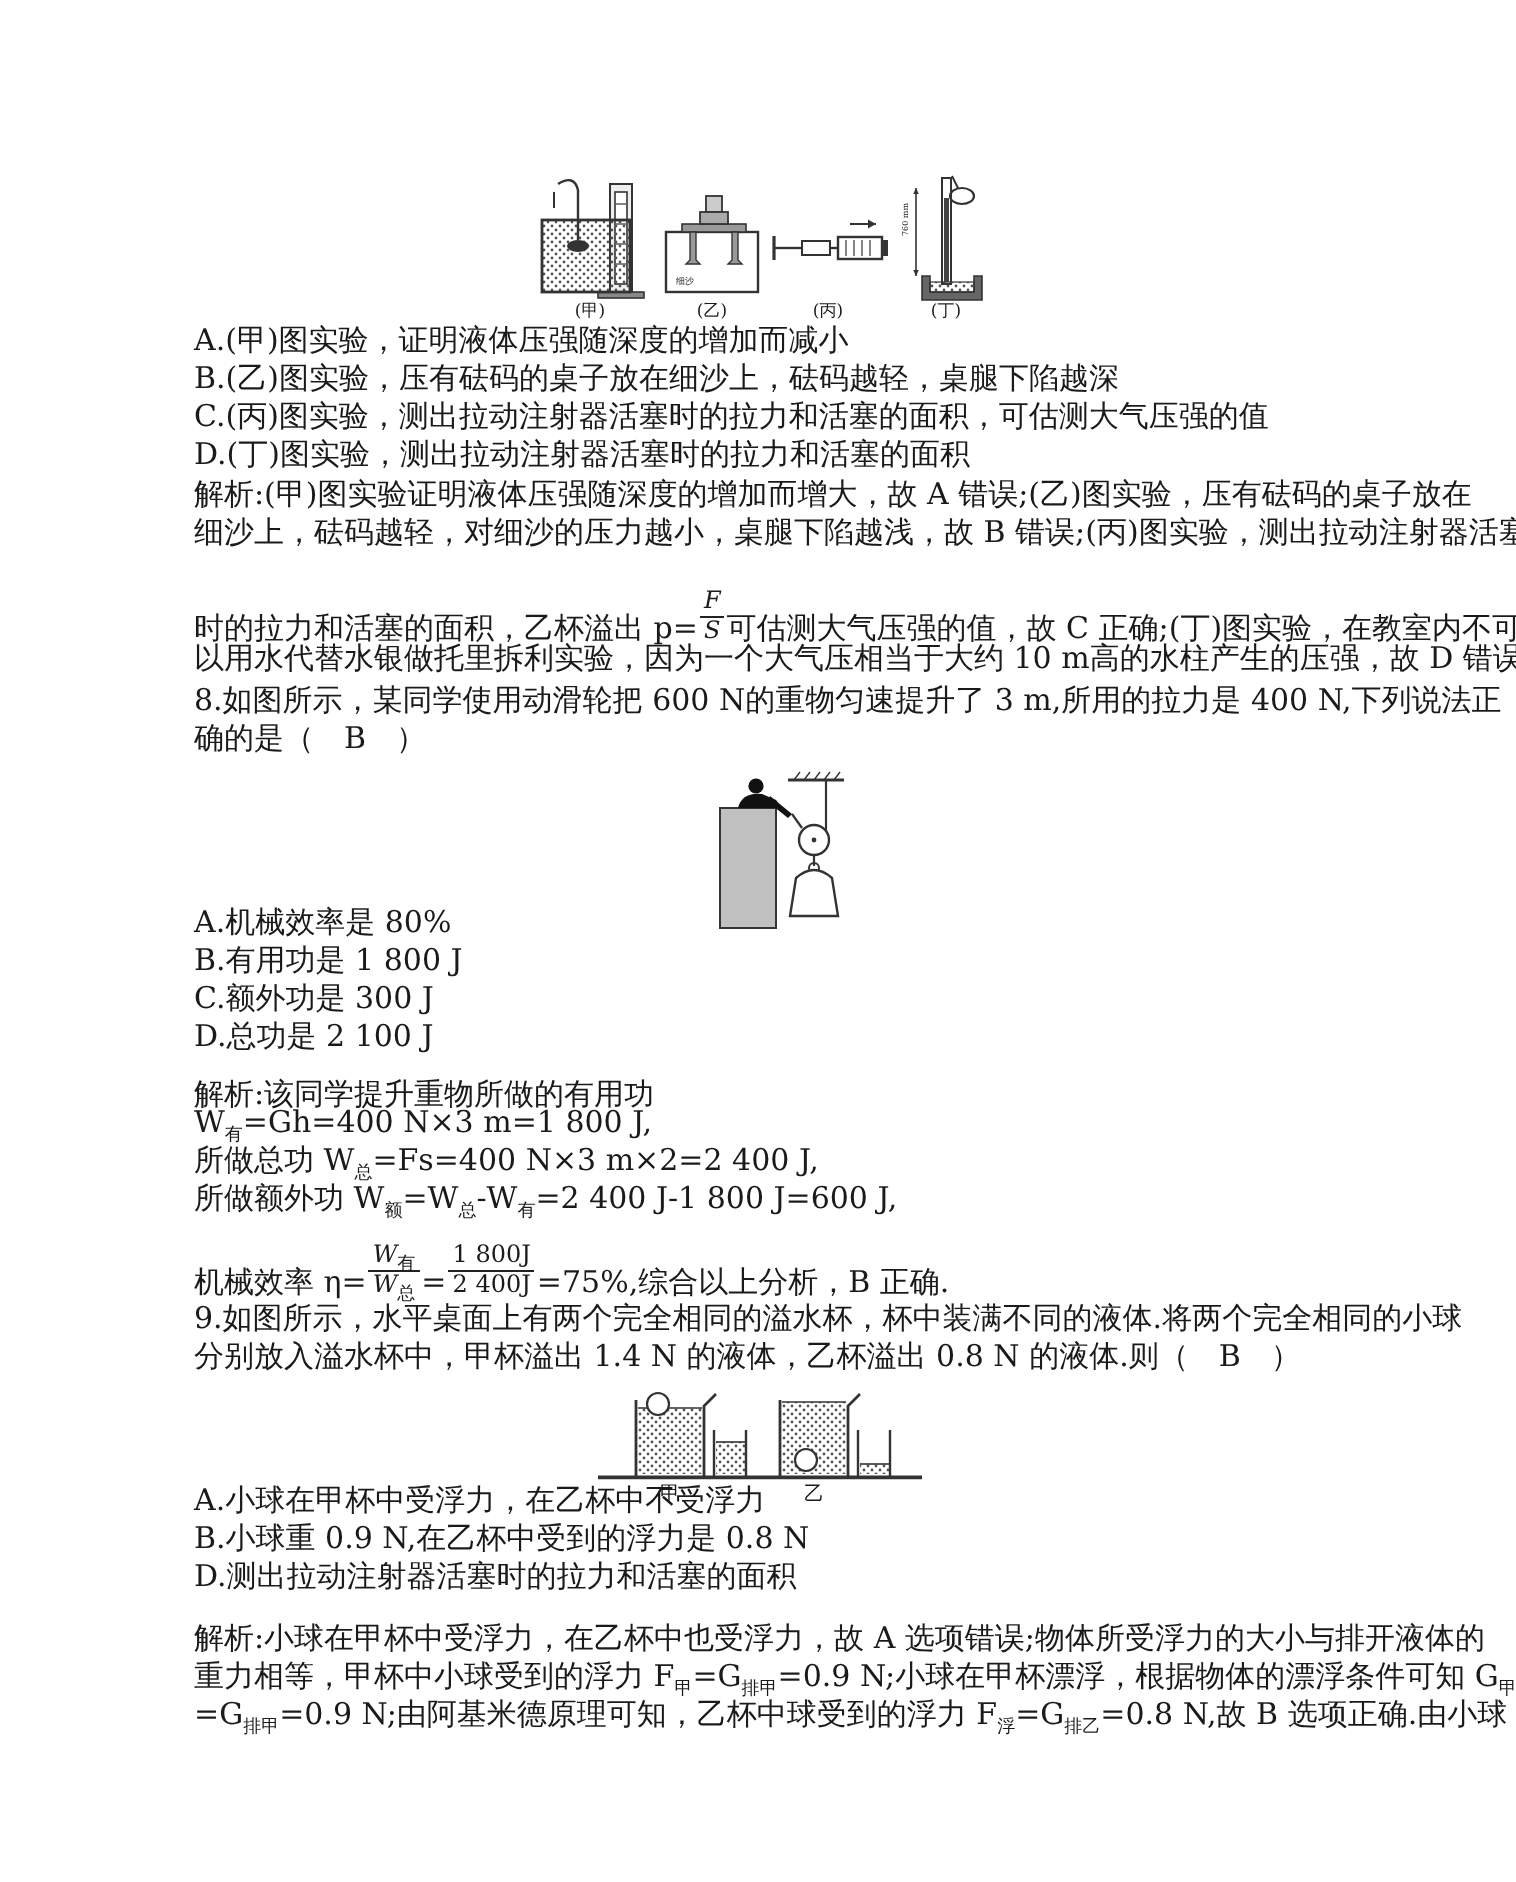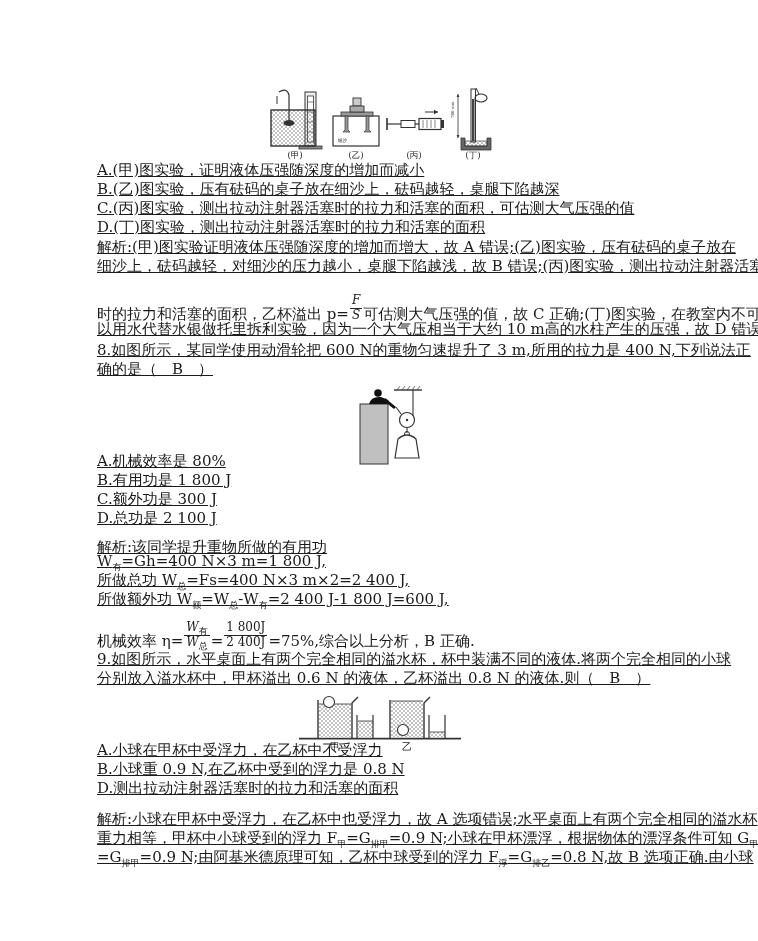--- a/index.html
+++ b/index.html
@@ -2,21 +2,21 @@
 <html><head>
 <meta charset="utf-8">
 <style>
   html,body{margin:0;padding:0;background:#fff;}
   .page{
     position:relative;width:758px;height:941px;background:#ffffff;
     font-family:"DejaVu Serif","Liberation Serif",serif;
     font-size:15px;color:#1a1a1a;overflow:hidden;
   }
   .blk{position:absolute;left:97px;white-space:nowrap;}
-  .line{height:19px;line-height:19px;white-space:nowrap;text-decoration:underline;}
+  .line{height:19px;line-height:19px;white-space:nowrap;}
   sub{font-size:9px;line-height:0;}
   .frac-line{white-space:nowrap;padding-top:18px;height:26px;line-height:26px;overflow:visible;}
   .frac{display:inline-block;text-align:center;font-size:12px;line-height:1.15;vertical-align:baseline;margin:0 1px;}
   .frac .num{display:block;border-bottom:1px solid #222;padding:0 2px;}
   .frac .den{display:block;padding:0 2px;}
   .it{font-style:italic;}
   svg{position:absolute;overflow:visible;}
   svg text{font-family:"DejaVu Serif","Liberation Serif",serif;fill:#1a1a1a;}
 </style>
 </head>
@@ -152,21 +152,21 @@
     <div class="line"><span>W</span><sub>有</sub><span>=Gh=400 N×3 m=1 800 J,</span></div>
     <div class="line"><span>所做总功 W</span><sub>总</sub><span>=Fs=400 N×3 m×2=2 400 J,</span></div>
     <div class="line"><span>所做额外功 W</span><sub>额</sub><span>=W</span><sub>总</sub><span>-W</span><sub>有</sub><span>=2 400 J-1 800 J=600 J,</span></div>
   </div>
   <div class="blk frac-line" style="top:603px">
     <span>机械效率 η=</span><span class="frac"><span class="num"><span class="it">W</span><sub>有</sub></span><span class="den"><span class="it">W</span><sub>总</sub></span></span><span>=</span><span class="frac"><span class="num">1 800J</span><span class="den">2 400J</span></span><span>=75%,综合以上分析，B 正确.</span>
   </div>
 
   <div class="blk" style="top:650px">
     <div class="line">9.如图所示，水平桌面上有两个完全相同的溢水杯，杯中装满不同的液体.将两个完全相同的小球</div>
-    <div class="line">分别放入溢水杯中，甲杯溢出 0.6 N 的液体，乙杯溢出 0.8 N 的液体.则（　B　）</div>
+    <div class="line">分别放入溢水杯中，甲杯溢出 1.4 N 的液体，乙杯溢出 0.8 N 的液体.则（　B　）</div>
   </div>
 
   <svg style="left:295px;top:690px" width="170" height="63" viewBox="0 0 170 63">
     <defs>
       <pattern id="dots2" width="4" height="4" patternUnits="userSpaceOnUse">
         <circle cx="1" cy="1" r="0.7" fill="#555"></circle>
         <circle cx="3" cy="3" r="0.7" fill="#555"></circle>
       </pattern>
     </defs>
     <g>
@@ -192,18 +192,18 @@
     <text x="112" y="60" font-size="10" text-anchor="middle">乙</text>
   </svg>
 
   <div class="blk" style="top:741px">
     <div class="line">A.小球在甲杯中受浮力，在乙杯中不受浮力</div>
     <div class="line">B.小球重 0.9 N,在乙杯中受到的浮力是 0.8 N</div>
     <div class="line">D.测出拉动注射器活塞时的拉力和活塞的面积</div>
   </div>
 
   <div class="blk" style="top:810px">
-    <div class="line">解析:小球在甲杯中受浮力，在乙杯中也受浮力，故 A 选项错误;水平桌面上有两个完全相同的溢水杯</div>
+    <div class="line">解析:小球在甲杯中受浮力，在乙杯中也受浮力，故 A 选项错误;物体所受浮力的大小与排开液体的</div>
     <div class="line"><span>重力相等，甲杯中小球受到的浮力 F</span><sub>甲</sub><span>=G</span><sub>排甲</sub><span>=0.9 N;小球在甲杯漂浮，根据物体的漂浮条件可知 G</span><sub>甲</sub></div>
     <div class="line"><span>=G</span><sub>排甲</sub><span>=0.9 N;由阿基米德原理可知，乙杯中球受到的浮力 F</span><sub>浮</sub><span>=G</span><sub>排乙</sub><span>=0.8 N,故 B 选项正确.由小球</span></div>
   </div>
 
 </div>
 
 </body></html>

